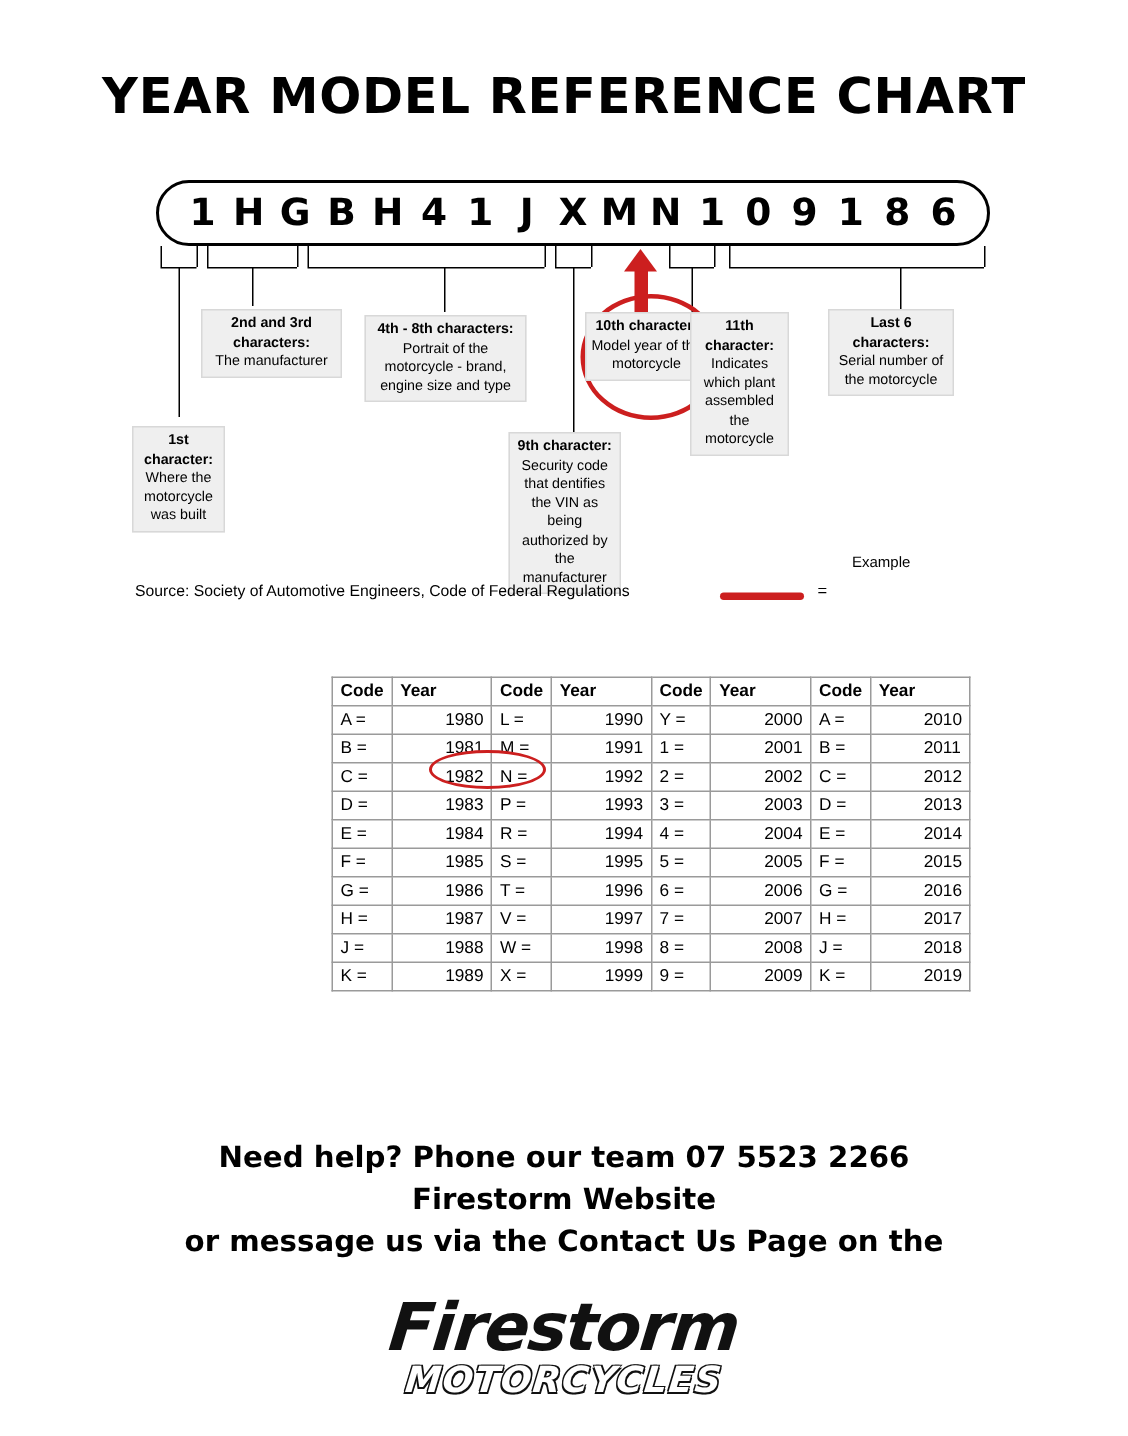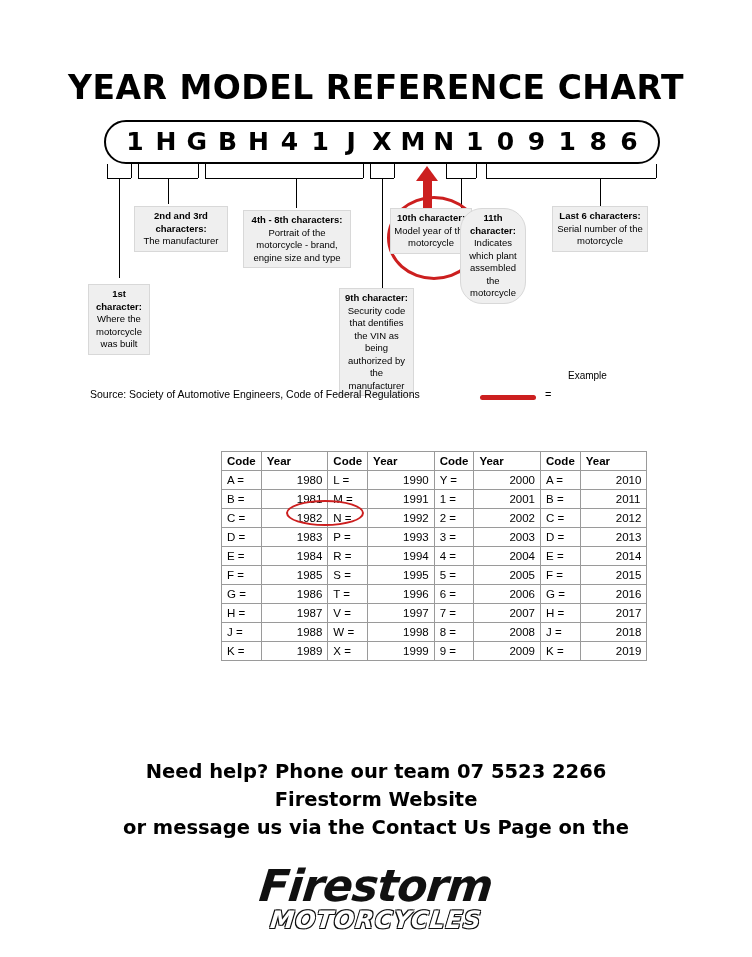--- a/index.html
+++ b/index.html
@@ -25,21 +25,20 @@
   .title {
     position: absolute;
     top: 44px;
     left: 0;
     width: 752px;
     text-align: center;
     font-size: 33px;
     font-weight: bold;
     letter-spacing: 0.5px;
     font-family: "DejaVu Sans", sans-serif;
-    margin-top: 24px;
   }
 
   
   .vin-box {
     position: absolute;
     top: 120px;
     left: 104px;
     width: 556px;
     height: 44px;
     border: 2px solid #000;
@@ -314,26 +313,26 @@
   <div class="callout" style="left:339px; top:288px; width:75px;">
     <b>9th character:</b>
     <div>Security code that dentifies the VIN as being authorized by the manufacturer</div>
   </div>
 
   <div class="callout" style="left:390px; top:208px; width:82px;">
     <b>10th character:</b>
     <div>Model year of the motorcycle</div>
   </div>
 
-  <div class="callout" style="left:460px; top:208px; width:66px;border-radius:22px;">
+  <div class="callout" style="left:460px; top:208px; width:66px;">
     <b>11th character:</b>
     <div>Indicates which plant assembled the motorcycle</div>
   </div>
 
-  <div class="callout" style="left:552px; top:206px; width:96px;">
+  <div class="callout" style="left:552px; top:206px; width:84px;">
     <b>Last 6 characters:</b>
     <div>Serial number of the motorcycle</div>
   </div>
 
   <div class="source">Source:  Society of Automotive Engineers, Code of Federal Regulations</div>
   <div class="legend-line"></div>
   <div class="legend-eq">=</div>
   <div class="legend-label">Example</div>
 
   <div class="code-table-wrap">

